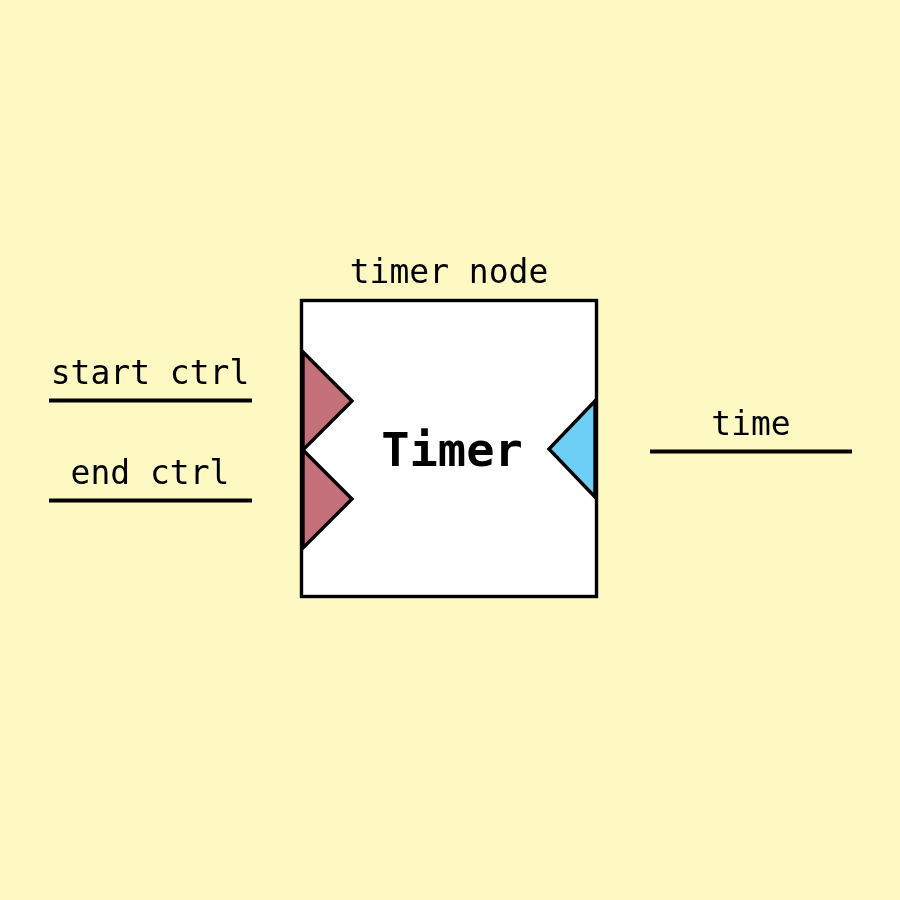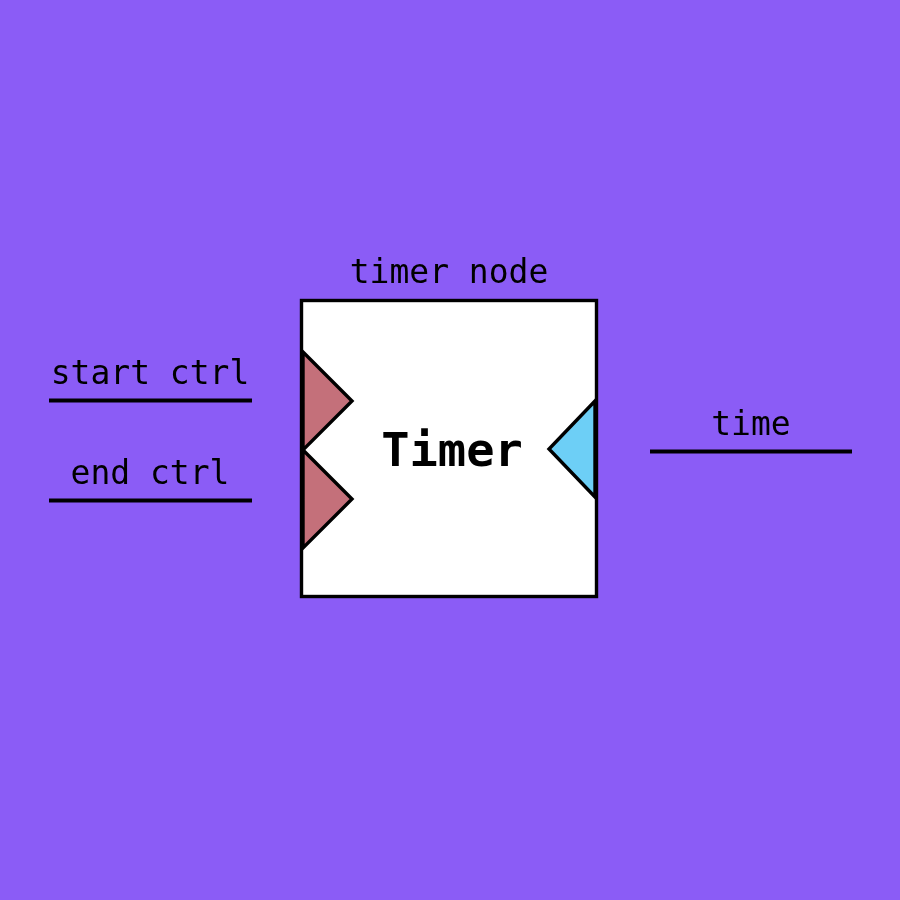--- a/index.html
+++ b/index.html
@@ -64,21 +64,21 @@
     letter-spacing: 0px;
   }
   .port-label {
     font-size: 33px;
     font-weight: normal;
   }
 </style>
 </head>
 <body style="background: rgb(255, 255, 255);">
 
-<div id="canvas" style="background: #8b5cf6;">
+<div id="canvas" style="background: #fef9c3;">
 
   <svg id="diagram-svg" viewBox="0 0 900 900" xmlns="http://www.w3.org/2000/svg">
 
     <line class="wire" x1="49" y1="400.5" x2="252" y2="400.5"></line>
     <line class="wire" x1="49" y1="500.5" x2="252" y2="500.5"></line>
     <line class="wire" x1="650" y1="451.5" x2="852" y2="451.5"></line>
 
     <rect class="node-box" x="301.5" y="300.5" width="295" height="296" fill="#ffffff" stroke="#000000"></rect>
 
     <polygon class="port-tri-in" points="303,352 352,401 303,450" fill="#c4707a"></polygon>

